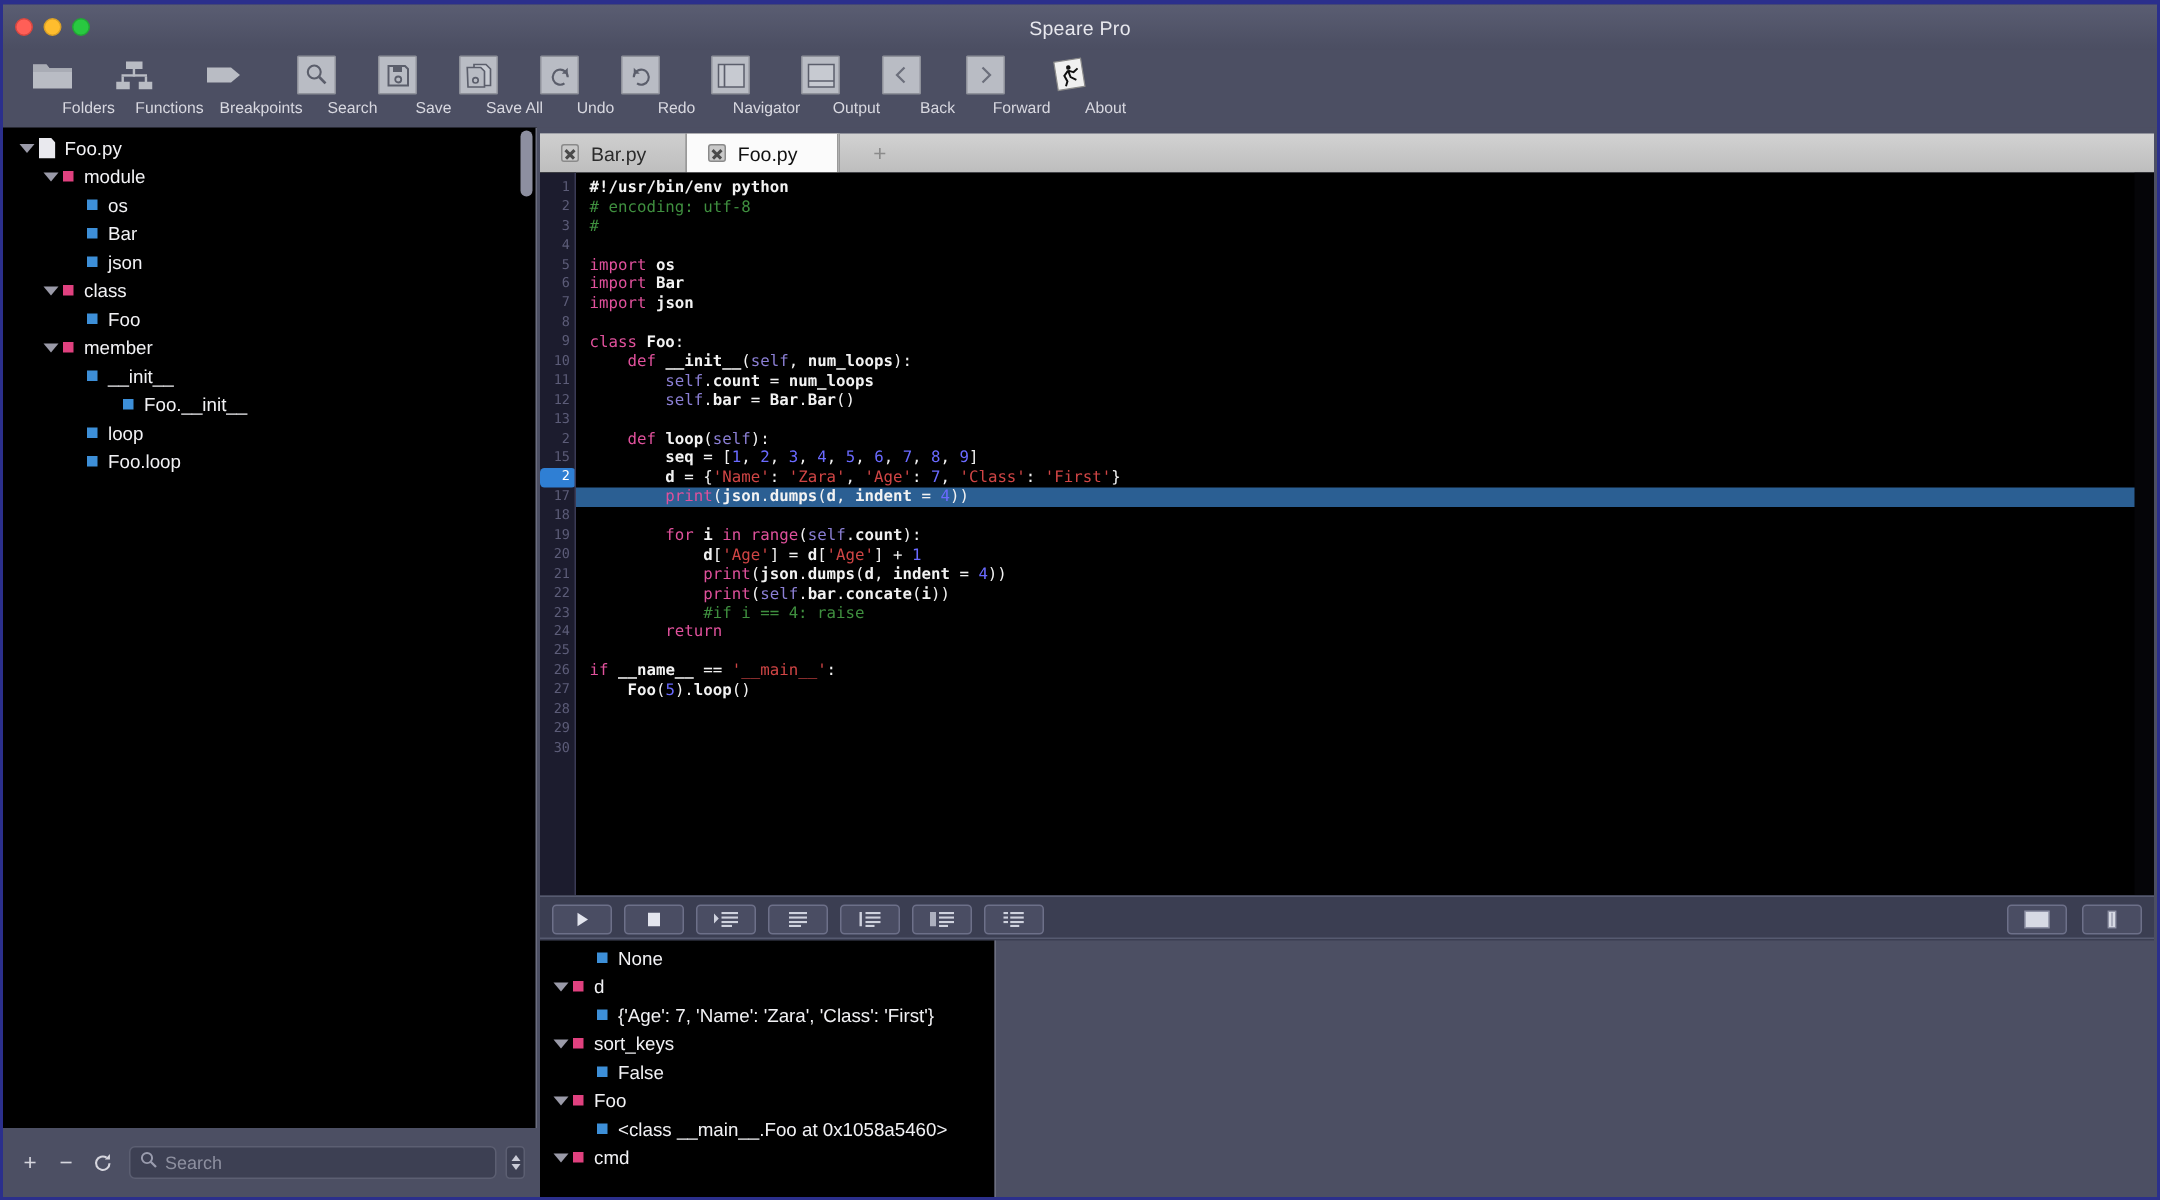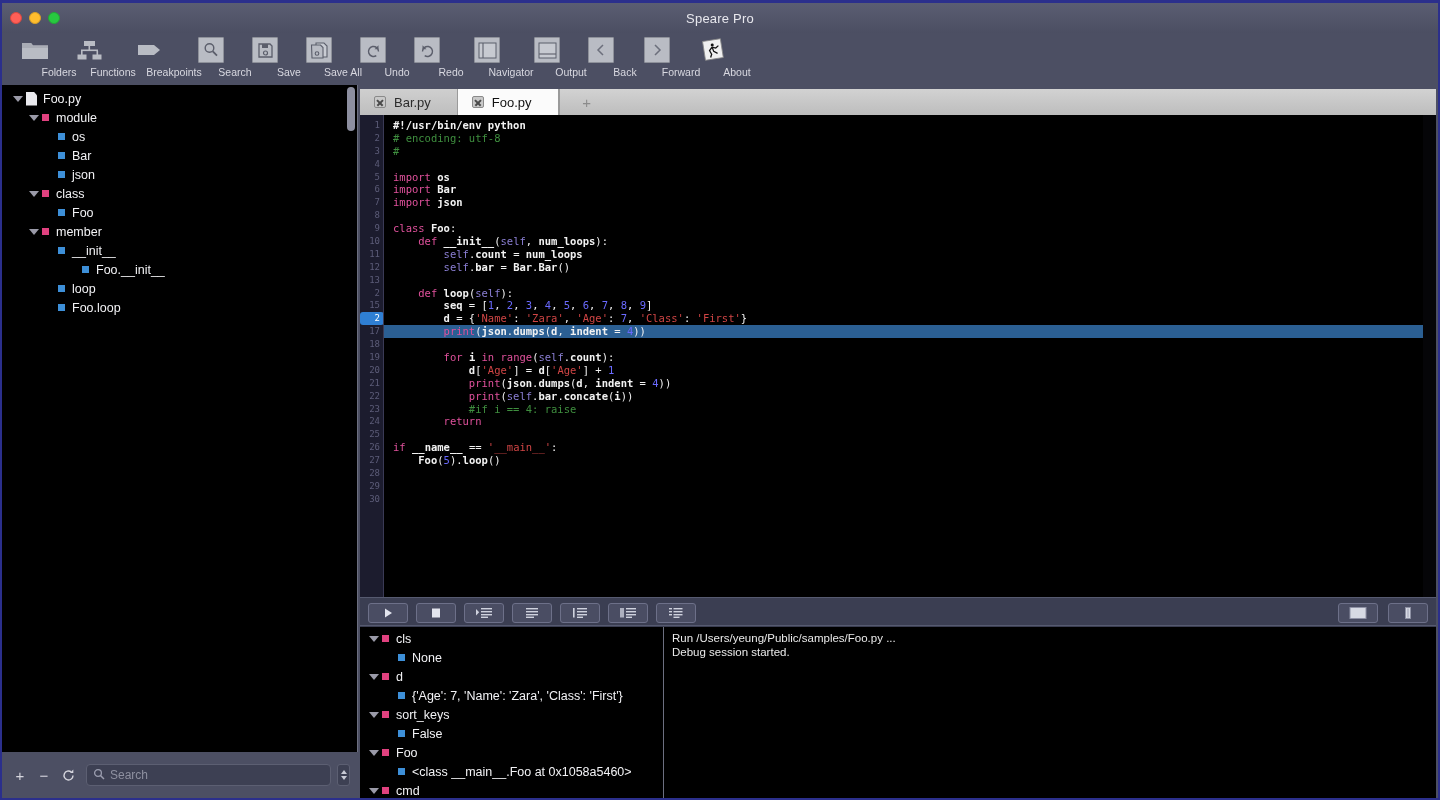--- a/index.html
+++ b/index.html
@@ -625,27 +625,20 @@
             <rect x="7.5" y="1.5" width="5" height="11" fill="#d7dae4" stroke="#8e91a5" stroke-width="0.9"></rect>
             <line x1="10" y1="2.5" x2="10" y2="11.5" stroke="#8e91a5" stroke-width="0.8"></line>
           </svg>
       </div>
     </div>
   </div>
   <div class="bottom-rule"></div>
 
   <div class="varpanel">
     <div id="vars">
-        <div class="trow" style="padding-left: 8px;">
-          <span class="twist">
-            <i></i>
-          </span>
-          <span class="sqdot pink"></span>
-          <span>cls</span>
-        </div>
         <div class="trow" style="padding-left: 24px;">
           <span class="twist"></span>
           <span class="sqdot blue"></span>
           <span>None</span>
         </div>
         <div class="trow" style="padding-left: 8px;">
           <span class="twist">
             <i></i>
           </span>
           <span class="sqdot pink"></span>
@@ -684,18 +677,14 @@
           <span class="twist">
             <i></i>
           </span>
           <span class="sqdot pink"></span>
           <span>cmd</span>
         </div>
       </div>
   </div>
   <div class="panel-div"></div>
 
-  <div class="outpanel">
-    <div class="outline">Run /Users/yeung/Public/samples/Foo.py ...</div>
-    <div class="outline">Debug session started.</div>
-  </div>
 
 </div>
 
 </body></html>

